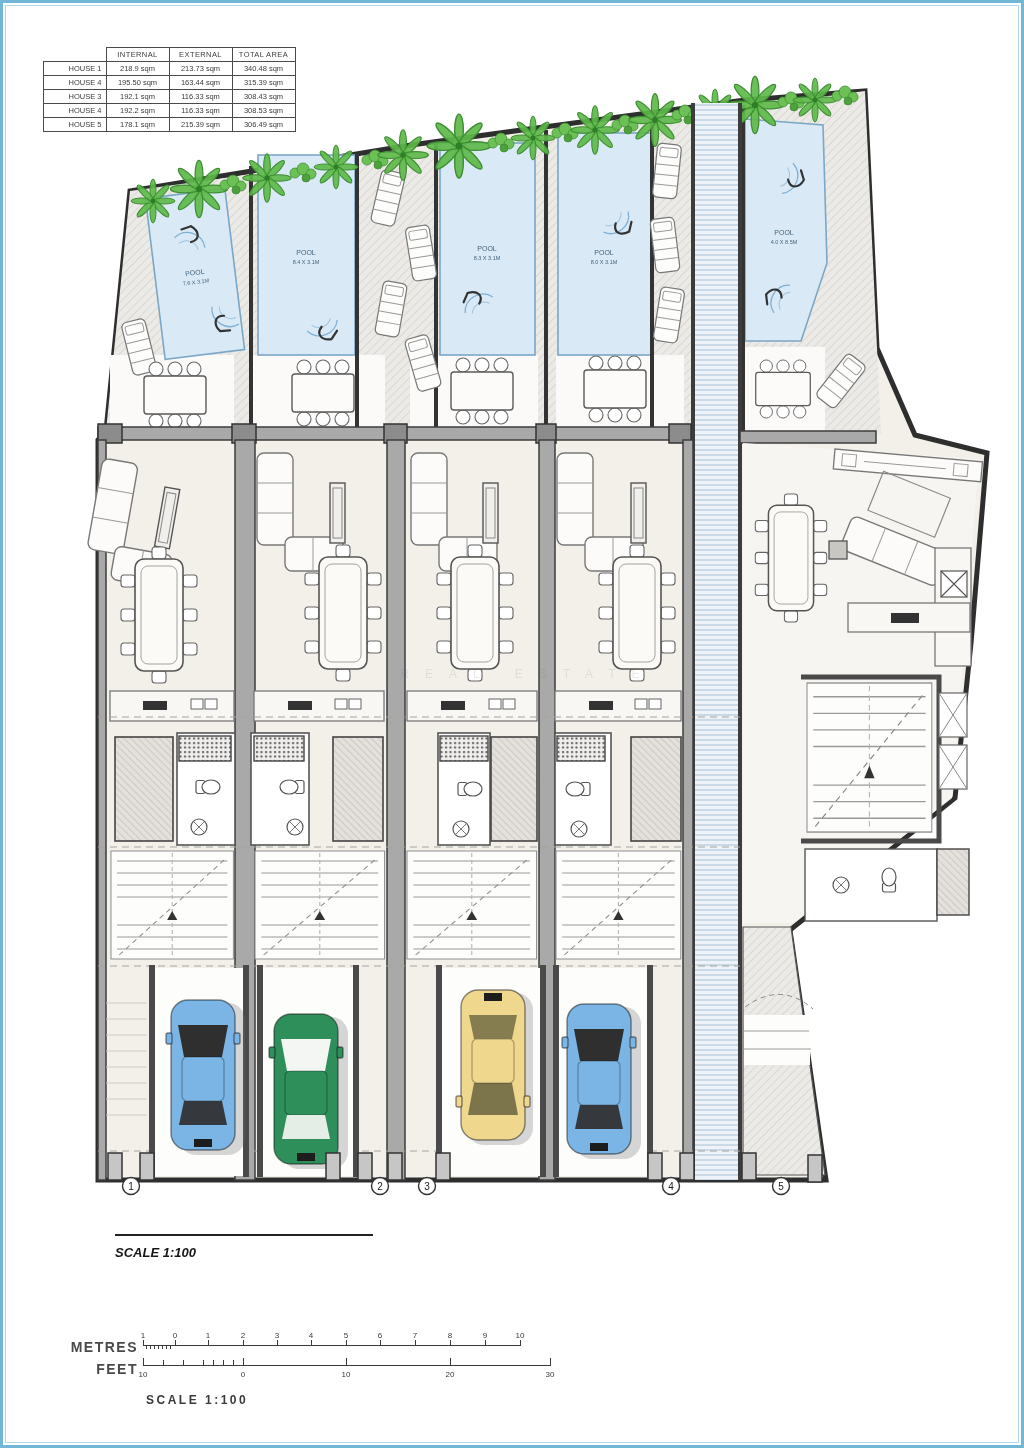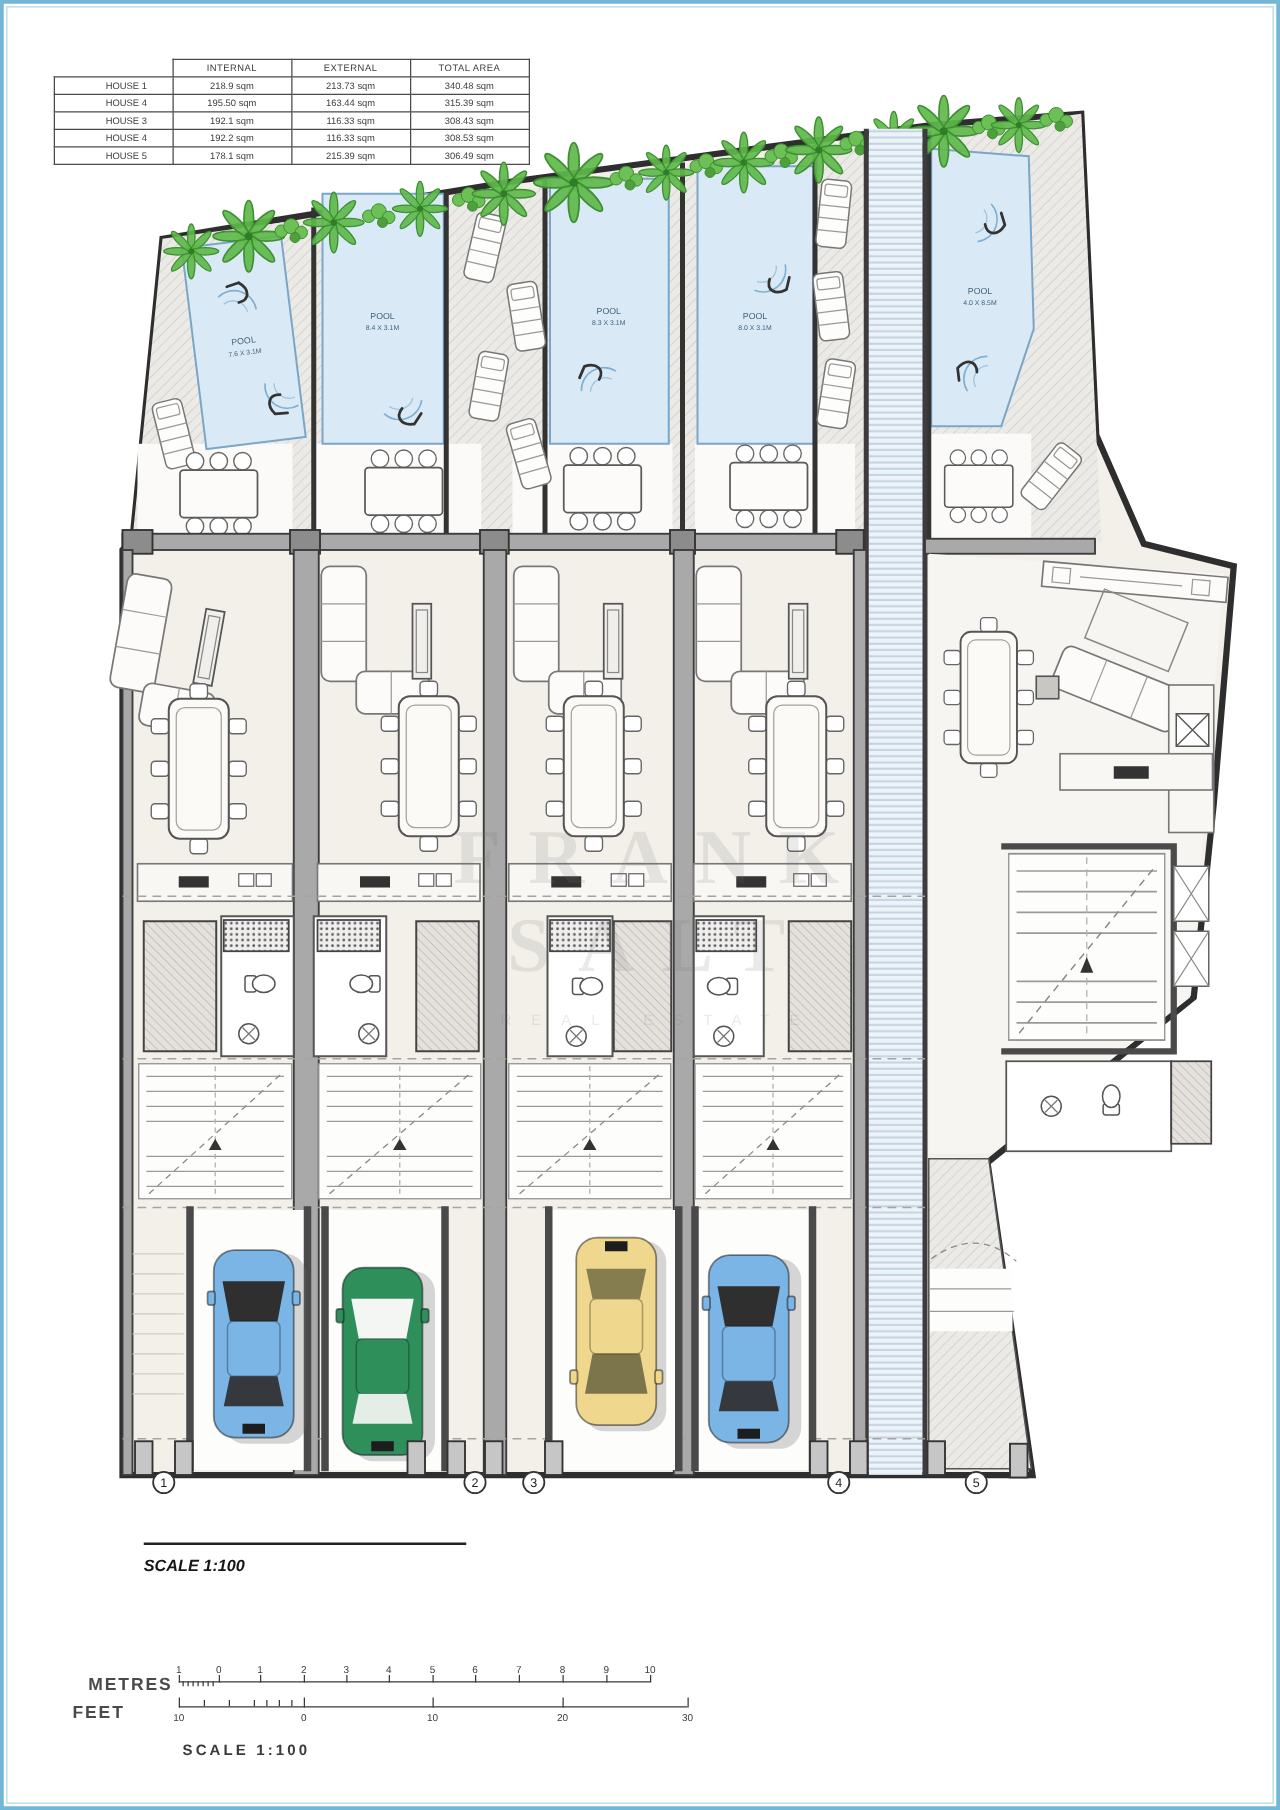--- a/index.html
+++ b/index.html
@@ -1,21 +1,21 @@
 <!DOCTYPE html>
 <html><head>
 <meta charset="utf-8">
 <style>
   html,body{margin:0;padding:0;background:#e8e8e8;}
   .page{position:relative;width:1024px;height:1448px;background:#fff;box-sizing:border-box;
         border:3px solid #72b7d5;box-shadow:inset 0 0 0 2px #fff, inset 0 0 0 3px #aed7e9;
         font-family:"Liberation Sans",sans-serif;overflow:hidden;}
   
   .area-table{position:absolute;left:40px;top:44px;border-collapse:collapse;font-size:7.5px;color:#3c3c3c;}
-  .area-table td,.area-table th{border:1px solid #4a4a4a;padding:1px 20px;height:11px;font-weight:normal;
+  .area-table td,.area-table th{border:1px solid #4a4a4a;padding:1px 4px;height:11px;font-weight:normal;
         text-align:center;background:#fff;min-width:54px;}
   .area-table th{font-size:7.5px;letter-spacing:.4px;}
   .area-table .blank{border:none;background:transparent;}
   .area-table .rowname{min-width:42px;text-align:right;}
   
   .plan-svg{position:absolute;left:0;top:0;}
   
   .watermark{position:absolute;left:235px;top:648px;width:580px;text-align:center;opacity:.14;color:#6e6e6e;
         pointer-events:none;}
   .watermark .l1{font-size:62px;font-weight:bold;letter-spacing:22px;font-family:"Liberation Serif",serif;}
@@ -532,32 +532,31 @@
         <text x="668" y="1186.5">4</text>
       </g>
       <g>
         <circle cx="778" cy="1183" r="8.5" fill="#fff" stroke="#333" stroke-width="1.4"></circle>
         <text x="778" y="1186.5">5</text>
       </g>
     </g>
   </svg>
 
   <div class="watermark">
-    <div class="l1">FRANK SALT</div>
     <div class="l2">REAL ESTATE</div>
   </div>
 
   <div class="title-block">
     <div class="rule"></div>
     <div class="scale">SCALE 1:100</div>
   </div>
 
   <div class="scale-bar">
     <div class="sb-label" style="left:0;top:8px;width:80px;text-align:right;">METRES</div>
-    <div class="sb-label" style="left:0;top:30px;width:80px;">FEET</div>
+    <div class="sb-label" style="left:0;top:30px;width:80px;text-align:right;">FEET</div>
 
     <div class="sb-ticknum" style="left:85px;top:0;">1</div>
     <div class="sb-ticknum" style="left:117px;top:0;">0</div>
     <div class="sb-ticknum" style="left:150px;top:0;">1</div>
     <div class="sb-ticknum" style="left:185px;top:0;">2</div>
     <div class="sb-ticknum" style="left:219px;top:0;">3</div>
     <div class="sb-ticknum" style="left:253px;top:0;">4</div>
     <div class="sb-ticknum" style="left:288px;top:0;">5</div>
     <div class="sb-ticknum" style="left:322px;top:0;">6</div>
     <div class="sb-ticknum" style="left:357px;top:0;">7</div>

